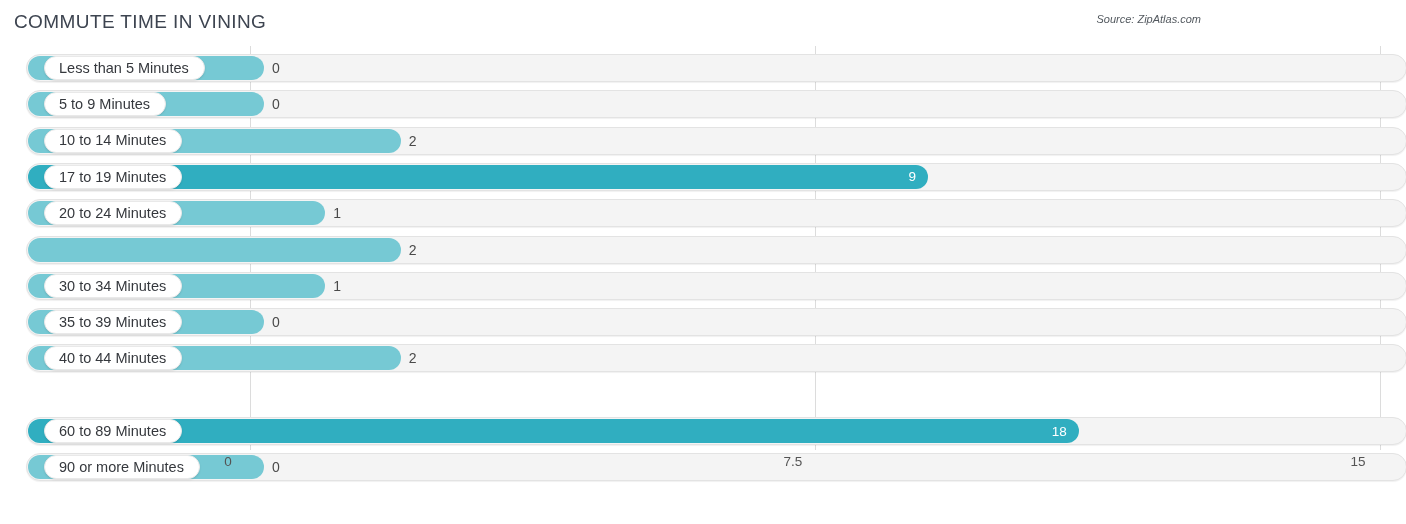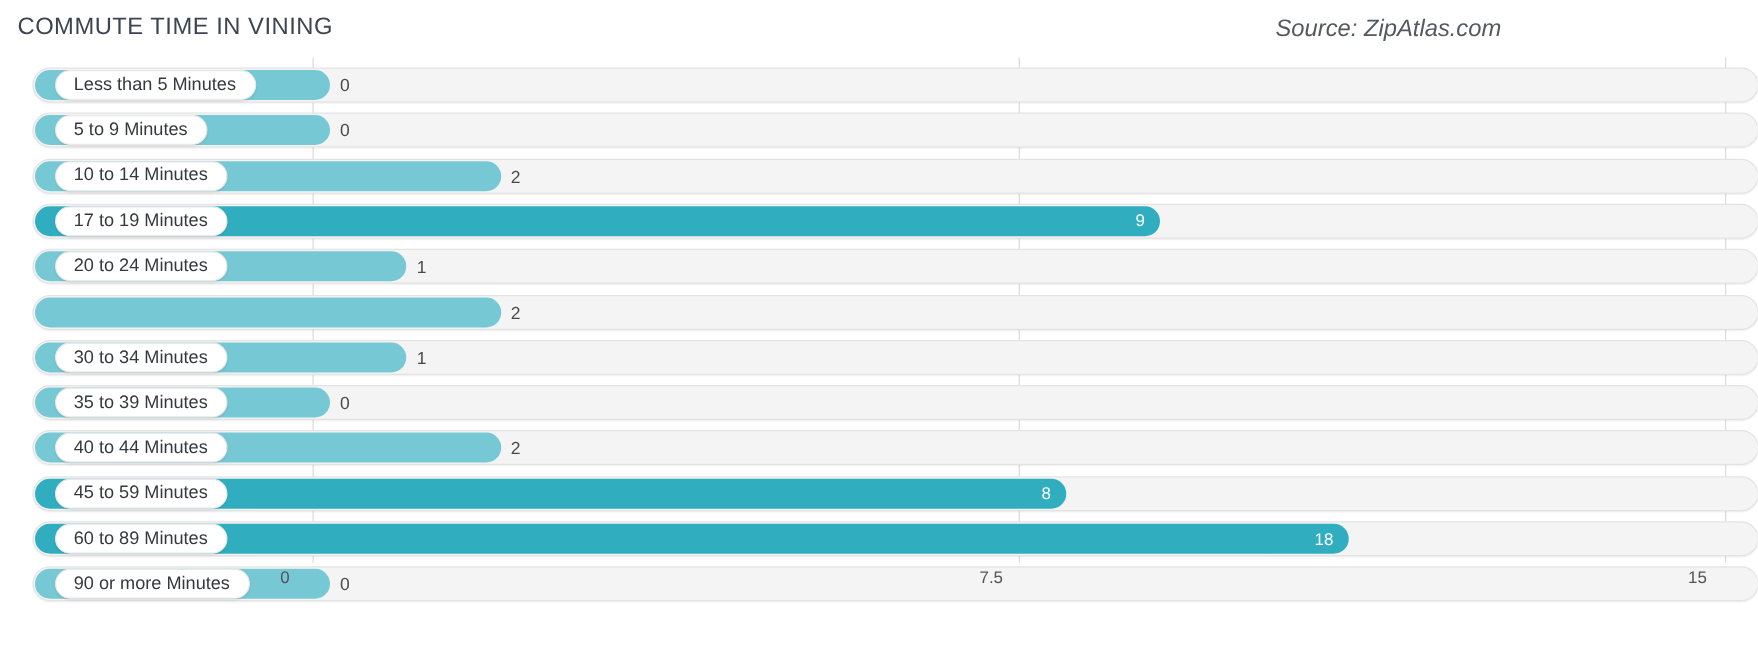--- a/index.html
+++ b/index.html
@@ -30,21 +30,21 @@
     font-size: 19px;
     letter-spacing: 0.4px;
     color: #3d4450;
     font-weight: 400;
     white-space: nowrap;
   }
   .chart-source {
     position: absolute;
     right: 13px;
     top: 13px;
-    font-size: 19px;
+    font-size: 11px;
     font-style: italic;
     color: #53595f;
     white-space: nowrap;
   }
 
   
   .plot {
     position: absolute;
     left: 0;
     top: 46px;
@@ -233,28 +233,20 @@
         <div class="value-out" style="left: 246px;">0</div>
       </div>
       <div class="row" style="top: 298.4px;">
         <div class="track"></div>
         <div class="bar light" style="width: 372.667px; background: rgb(118, 201, 212);"></div>
         <div class="label-pill">
           <span>40 to 44 Minutes</span>
         </div>
         <div class="value-out" style="left: 382.667px;">2</div>
       </div>
-      <div class="row" style="top: 334.7px;">
-        <div class="track"></div>
-        <div class="bar dark" style="width: 824.667px; background: rgb(48, 174, 192);"></div>
-        <div class="label-pill">
-          <span>45 to 59 Minutes</span>
-        </div>
-        <div class="value-in" style="left: 790.667px; width: 24px; justify-content: flex-end;">8</div>
-      </div>
       <div class="row" style="top: 371px;">
         <div class="track"></div>
         <div class="bar dark" style="width: 1050.67px; background: rgb(48, 174, 192);"></div>
         <div class="label-pill">
           <span>60 to 89 Minutes</span>
         </div>
         <div class="value-in" style="left: 1016.67px; width: 24px; justify-content: flex-end;">18</div>
       </div>
       <div class="row" style="top: 407.3px;">
         <div class="track"></div>

